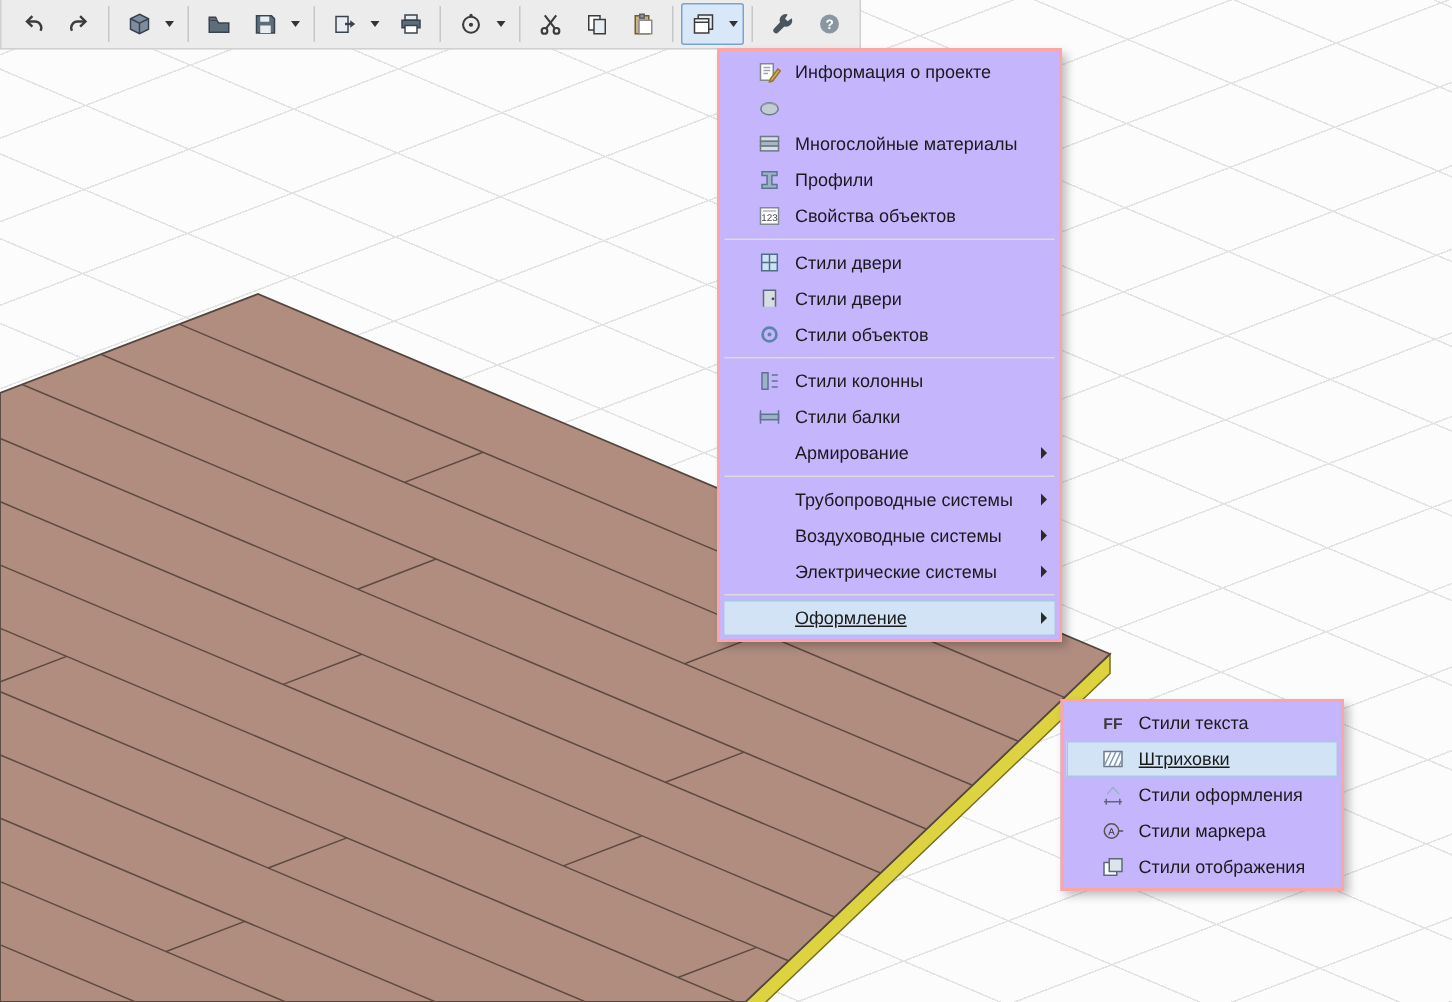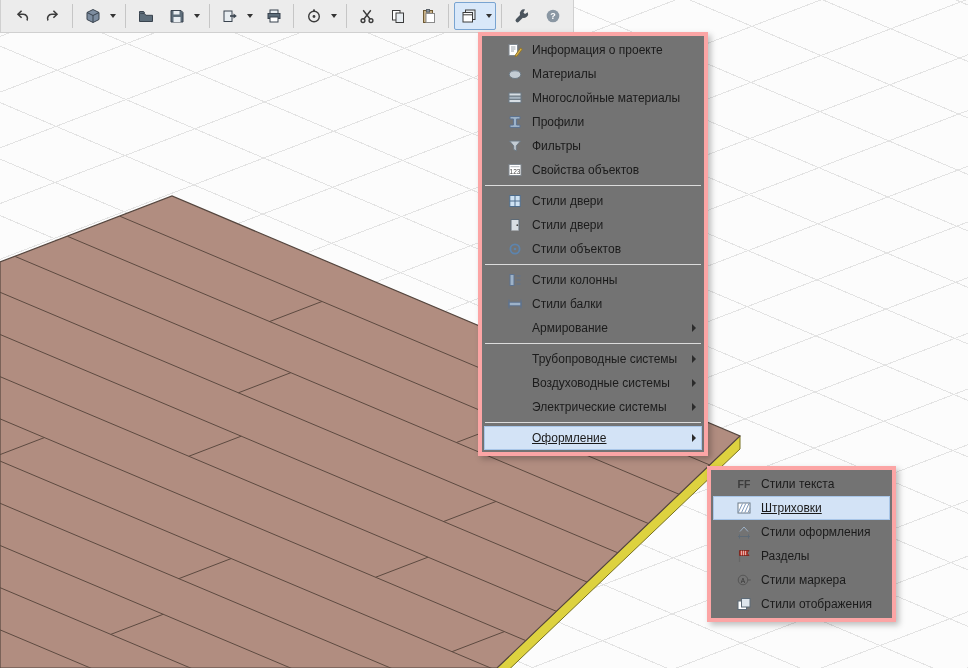--- a/index.html
+++ b/index.html
@@ -17,21 +17,21 @@
     padding:0 5px;background:#ececec;border:1px solid #d0d0d0;border-top:none;box-sizing:border-box;}
   .tgroup{display:flex;border:1px solid transparent;border-radius:2px;margin:0 1px;}
   .tactive{background:#d9e8f9;border-color:#79a4d1;}
   .tbtn,.tdd{background:transparent;border:none;padding:0;display:flex;align-items:center;justify-content:center;cursor:default;}
   .tbtn{width:27px;height:26px;}
   .tdd{width:13px;height:26px;}
   .caret{width:0;height:0;border-left:3.5px solid transparent;border-right:3.5px solid transparent;border-top:4px solid #333;}
   .tsep{width:1px;height:24px;background:#c6c6c6;margin:0 4px;flex:none;}
   .icon{display:flex;align-items:center;justify-content:center;}
   
-  .menu{position:absolute;background:#737373;border:4px solid #fca5a5;
+  .menu{position:absolute;background:#c4b5fd;border:2px solid #fca5a5;
     box-shadow:3px 3px 6px rgba(0,0,0,.25);padding:2px;box-sizing:border-box;}
   #menu{left:478px;top:32px;width:230px;}
   #submenu{left:707px;top:466px;width:189px;}
   .mitem{height:24px;display:flex;align-items:center;font-size:12px;color:#1b1b1b;cursor:default;}
   .mitem.hl{background:#d3e3f6;box-shadow:inset 0 0 0 1px #a9c6e8;text-decoration:underline;}
   .micon{width:16px;height:16px;margin:0 9px 0 23px;flex:none;display:flex;align-items:center;justify-content:center;}
   .mlabel{flex:1;white-space:nowrap;overflow:hidden;}
   .marrow{width:0;height:0;border-left:4px solid #2b2b2b;border-top:4px solid transparent;
     border-bottom:4px solid transparent;margin-right:6px;flex:none;}
   .msep{border-top:1px solid #dcdcdc;margin:3px 1px;}
@@ -267,21 +267,20 @@
       </div>
       <div class="mitem">
         <span class="micon">
           <span class="icon">
             <svg viewBox="0 0 16 16" width="16" height="16">
               <ellipse cx="8" cy="8.5" rx="5.8" ry="4" fill="#c3ccd4" stroke="#6d7a85"></ellipse>
               <path d="M3 6.8c1.5-2.6 8.5-2.6 10 0" fill="none" stroke="#8d99a4"></path>
             </svg>
           </span>
         </span>
-        <span class="mlabel">Материалы</span>
       </div>
       <div class="mitem">
         <span class="micon">
           <span class="icon">
             <svg viewBox="0 0 16 16" width="16" height="16">
               <rect x="2" y="3" width="12" height="3.2" fill="#d7dee4" stroke="#6d7a85"></rect>
               <rect x="2" y="6.2" width="12" height="3.2" fill="#a8b6c2" stroke="#6d7a85"></rect>
               <rect x="2" y="9.4" width="12" height="3.2" fill="#d7dee4" stroke="#6d7a85"></rect>
             </svg>
           </span>
@@ -290,30 +289,20 @@
       </div>
       <div class="mitem">
         <span class="micon">
           <span class="icon">
             <svg viewBox="0 0 16 16" width="16" height="16">
               <path d="M3 2.5h10V5H9.6v6H13v2.5H3V11h3.4V5H3z" fill="#9db2c8" stroke="#5d7390"></path>
             </svg>
           </span>
         </span>
         <span class="mlabel">Профили</span>
-      </div>
-      <div class="mitem">
-        <span class="micon">
-          <span class="icon">
-            <svg viewBox="0 0 16 16" width="16" height="16">
-              <path d="M2.5 3h11l-4.2 4.8v5.2l-2.6-1.6V7.8z" fill="#c3ccd4" stroke="#6d7a85"></path>
-            </svg>
-          </span>
-        </span>
-        <span class="mlabel">Фильтры</span>
       </div>
       <div class="mitem">
         <span class="micon">
           <span class="icon">
             <svg viewBox="0 0 16 16" width="16" height="16">
               <rect x="2" y="2.5" width="12" height="11" fill="#fff" stroke="#808890"></rect>
               <path d="M3.5 4.7h9" stroke="#b0b6bc"></path>
               <text x="8" y="11.5" font-size="6.5" text-anchor="middle" fill="#444">123</text>
             </svg>
           </span>
@@ -435,32 +424,20 @@
               <path d="M4 7.5 8 3l4 4.5" fill="none" stroke="#9db2c8"></path>
             </svg>
           </span>
         </span>
         <span class="mlabel">Стили оформления</span>
       </div>
       <div class="mitem">
         <span class="micon">
           <span class="icon">
             <svg viewBox="0 0 16 16" width="16" height="16">
-              <path d="M3.5 14V2.5" stroke="#666" stroke-width="1.2" fill="none"></path>
-              <path d="M3.5 2.5H13L10.8 5 13 7.5H3.5z" fill="#c14438" stroke="#7e2a22"></path>
-              <path d="M5.5 2.7v4.6M7.5 2.7v4.6M9.5 2.9v4.2" stroke="#fff" stroke-width=".8" opacity=".7"></path>
-            </svg>
-          </span>
-        </span>
-        <span class="mlabel">Разделы</span>
-      </div>
-      <div class="mitem">
-        <span class="micon">
-          <span class="icon">
-            <svg viewBox="0 0 16 16" width="16" height="16">
               <circle cx="7" cy="8" r="4.8" fill="none" stroke="#555"></circle>
               <text x="7" y="10.6" font-size="6.5" text-anchor="middle" fill="#333">A</text>
               <path d="M11.8 8h3" stroke="#555"></path>
             </svg>
           </span>
         </span>
         <span class="mlabel">Стили маркера</span>
       </div>
       <div class="mitem">
         <span class="micon">

